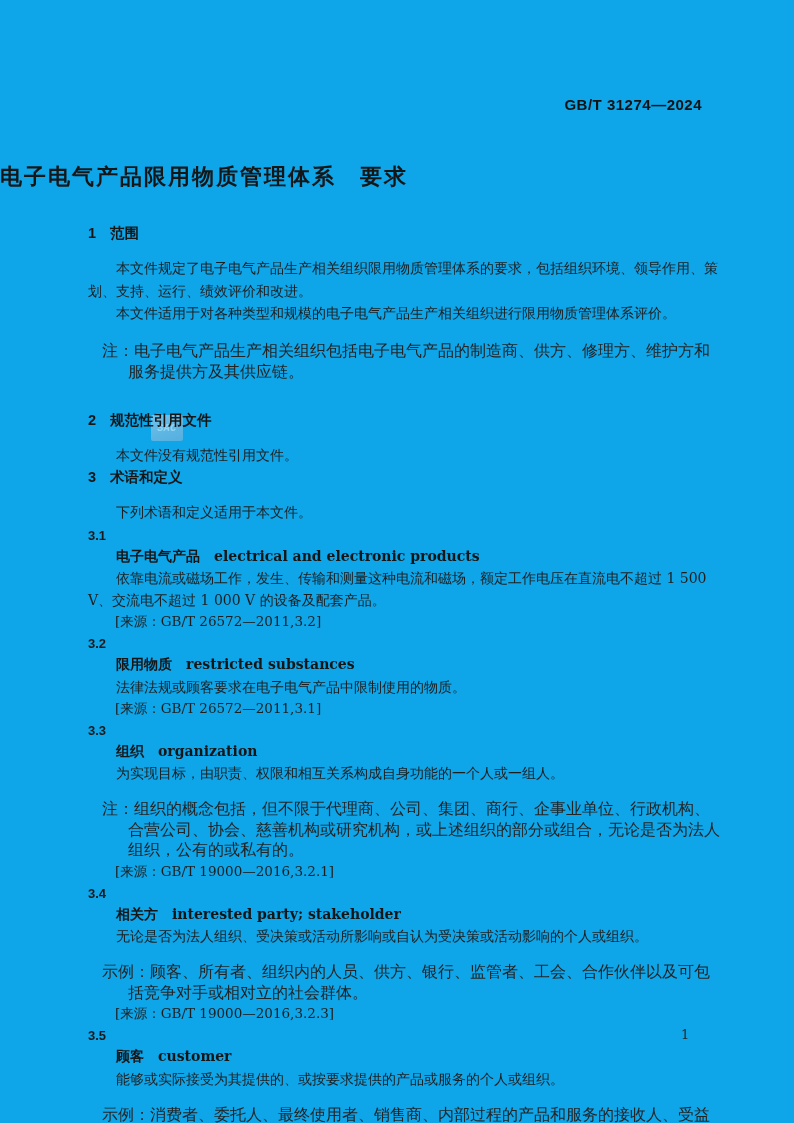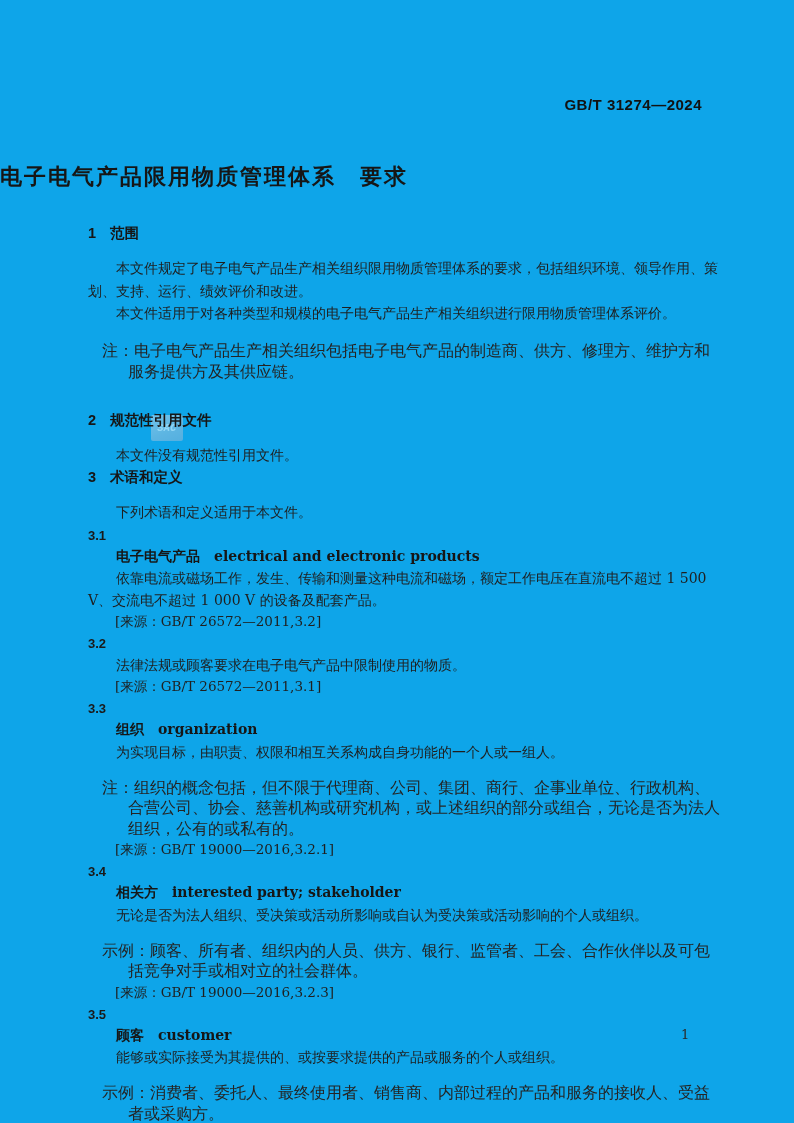--- a/index.html
+++ b/index.html
@@ -119,20 +119,23 @@
         <div class="term-num">3.1</div>
         <div class="term-line">
           <span class="zh">电子电气产品</span><span class="en">electrical and electronic products</span>
         </div>
         <p class="para">依靠电流或磁场工作，发生、传输和测量这种电流和磁场，额定工作电压在直流电不超过 1 500 V、交流电不超过 1 000 V 的设备及配套产品。</p>
         <p class="source">[来源：GB/T 26572—2011,3.2]</p>
       </div>
 
       <div>
         <div class="term-num">3.2</div>
+        <div class="term-line">
+          <span class="zh">限用物质</span><span class="en">restricted substances</span>
+        </div>
         <p class="para">法律法规或顾客要求在电子电气产品中限制使用的物质。</p>
         <p class="source">[来源：GB/T 26572—2011,3.1]</p>
       </div>
 
       <div>
         <div class="term-num">3.3</div>
         <div class="term-line">
           <span class="zh">组织</span><span class="en">organization</span>
         </div>
         <p class="para">为实现目标，由职责、权限和相互关系构成自身功能的一个人或一组人。</p>

